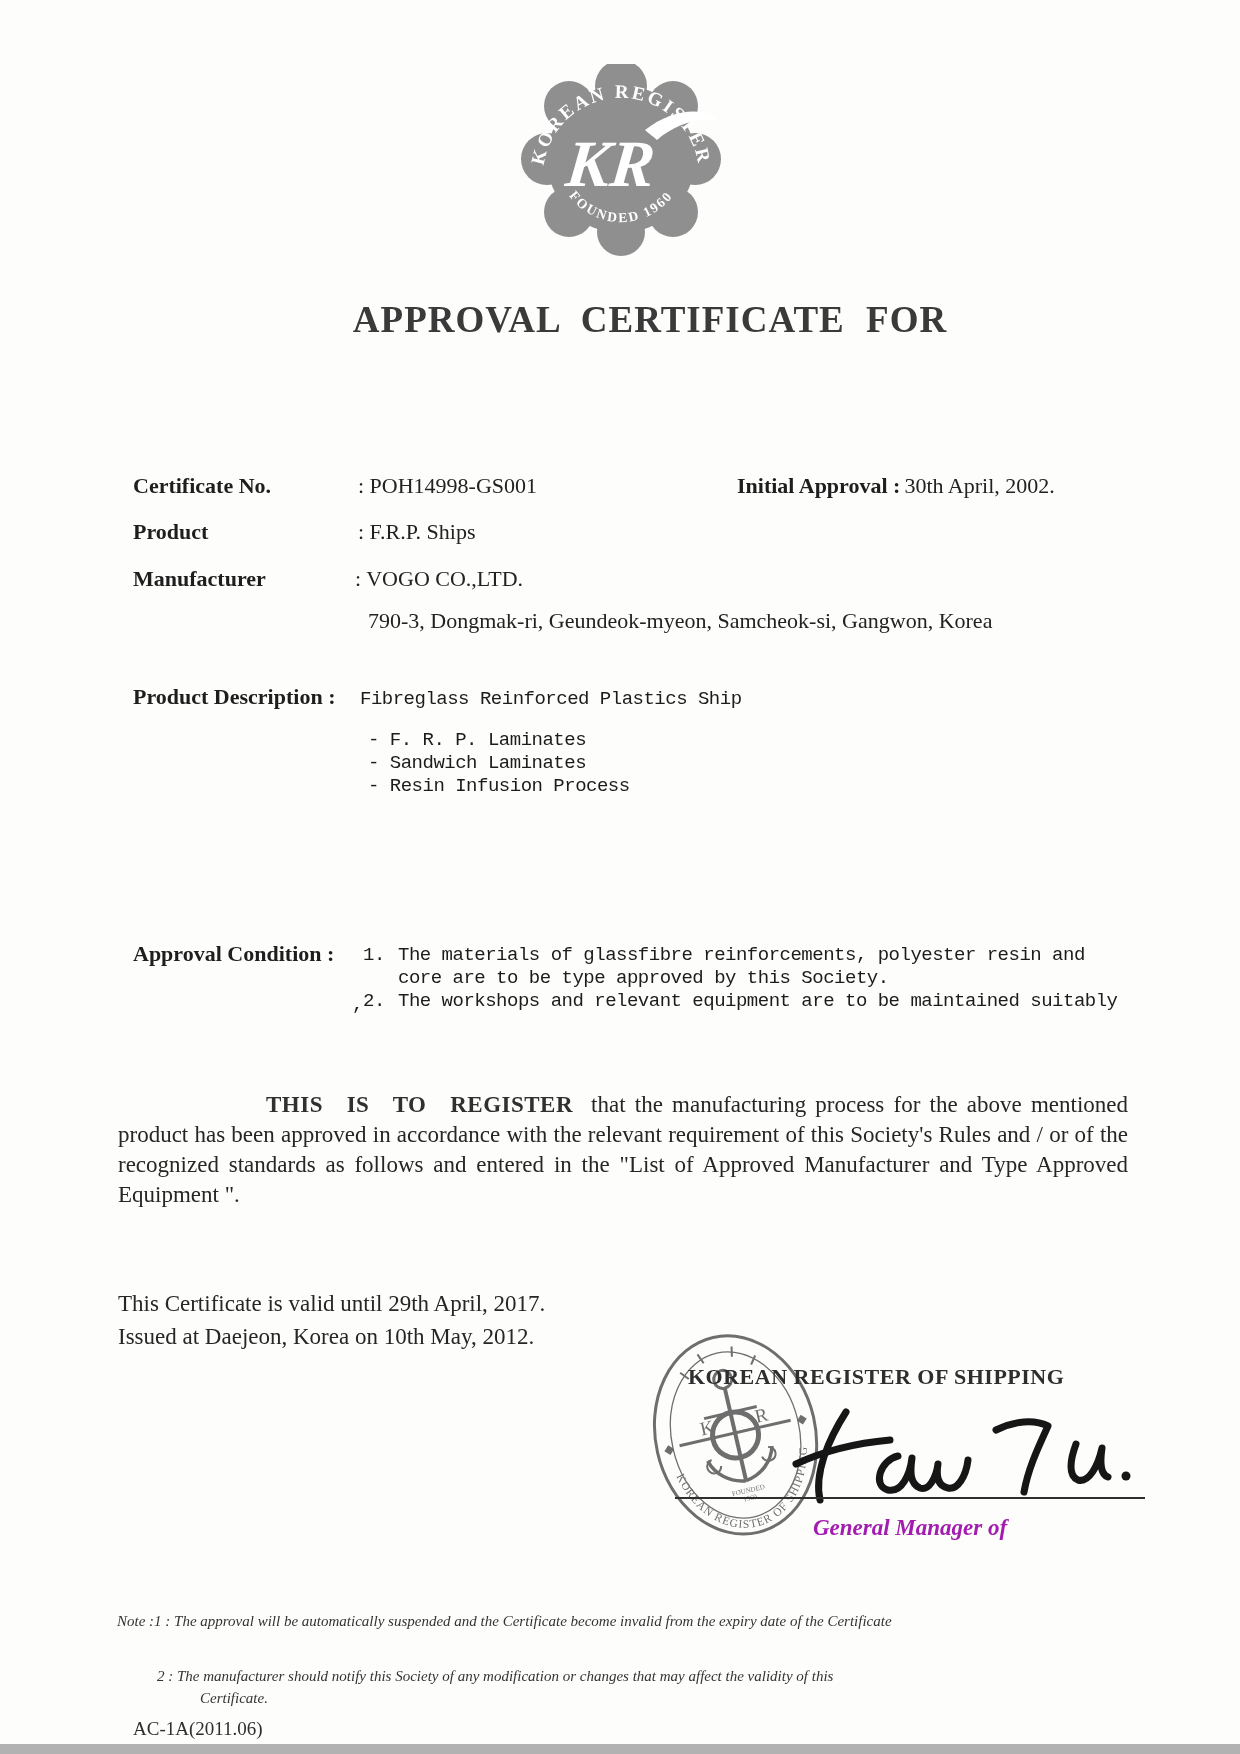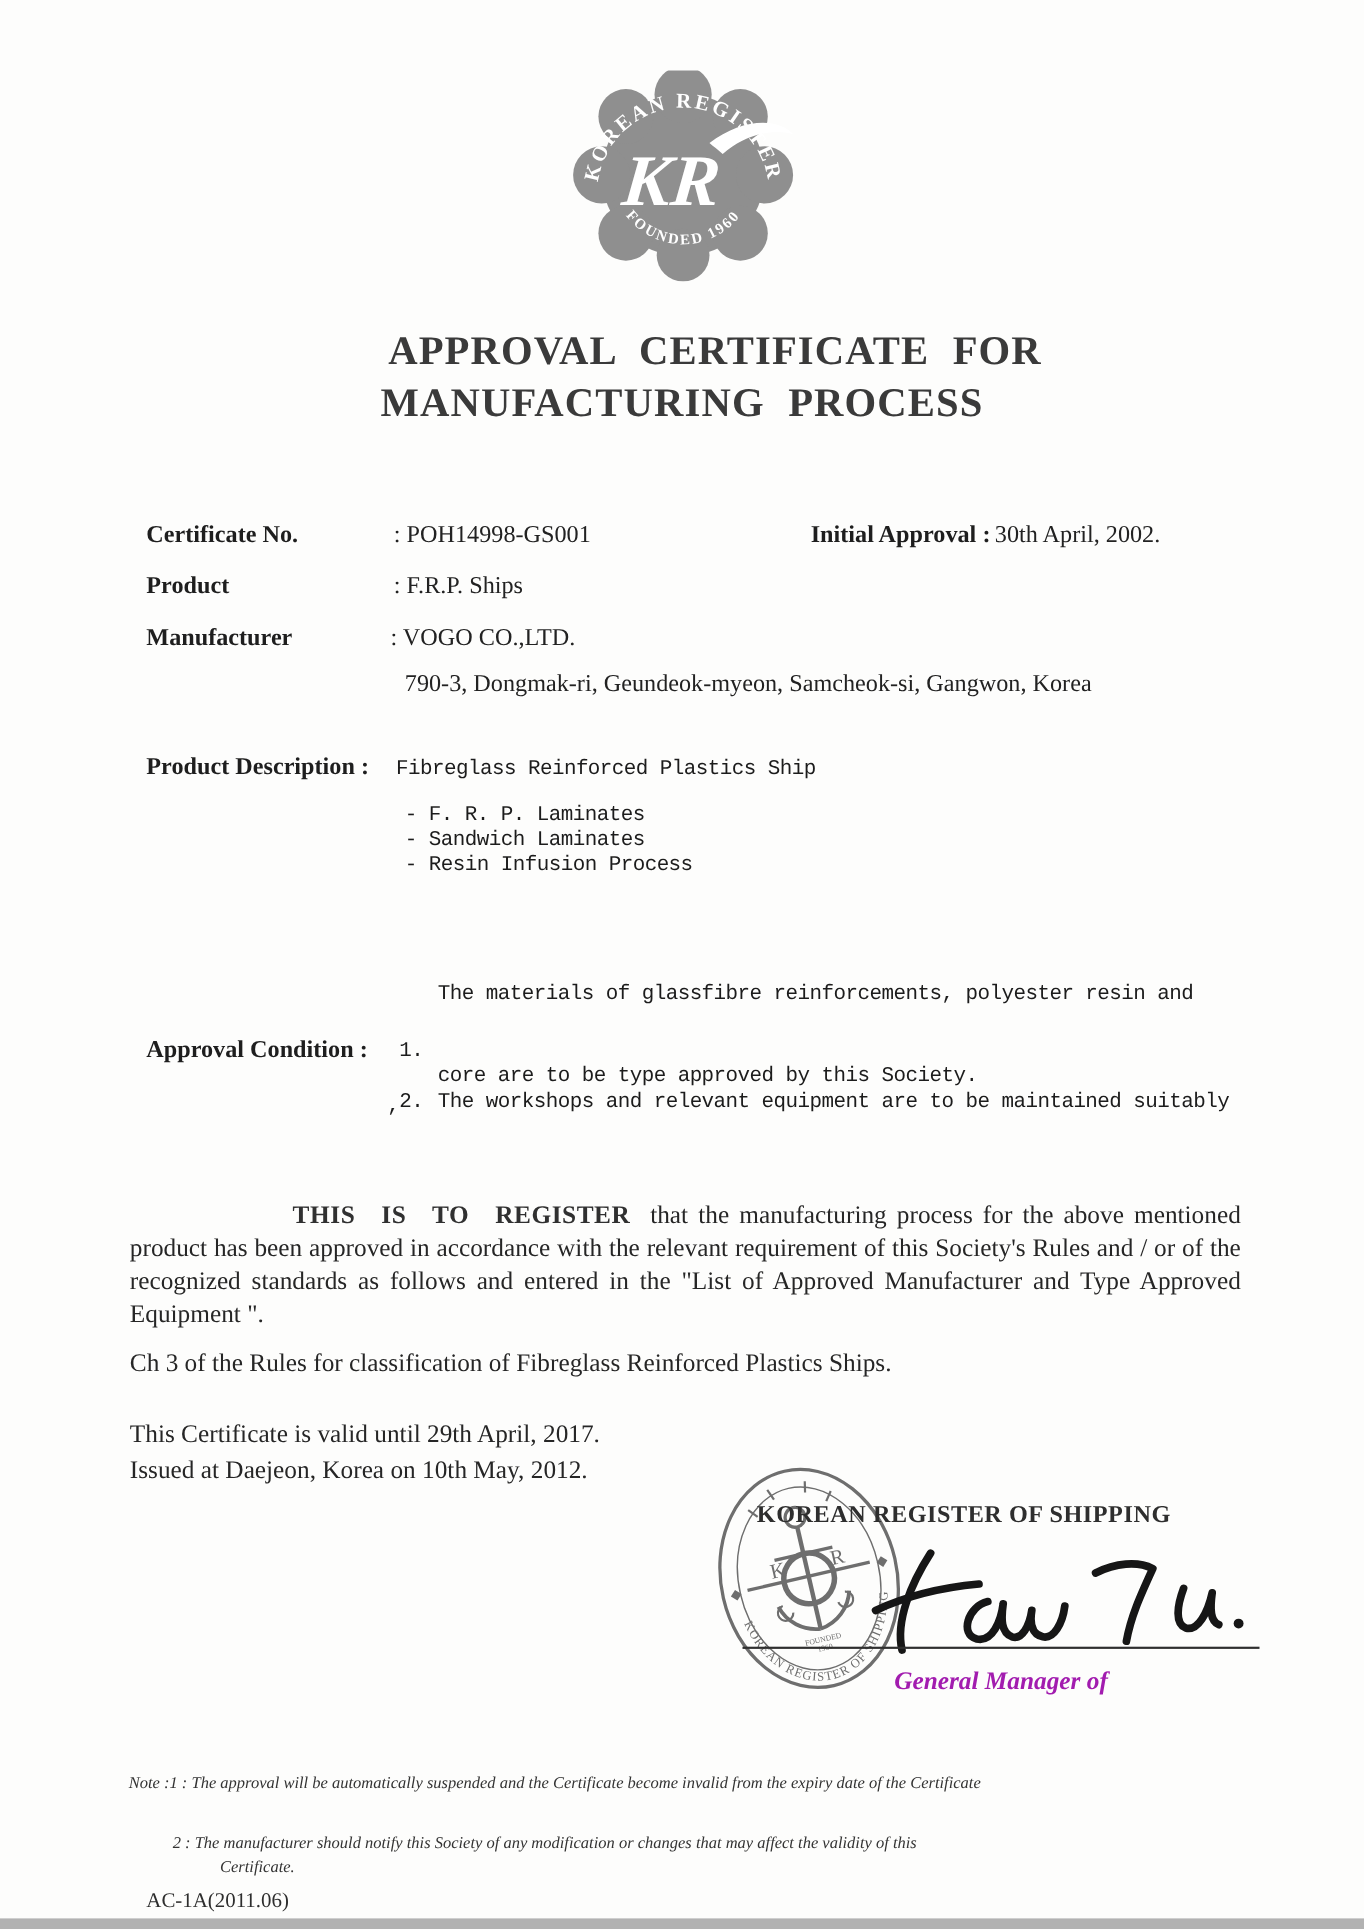--- a/index.html
+++ b/index.html
@@ -64,21 +64,20 @@
       </text>
       <text font-size="13.5" font-weight="bold" fill="#ffffff" letter-spacing="2">
         <textPath href="#logoBotArc" startOffset="50%" text-anchor="middle">FOUNDED 1960</textPath>
       </text>
       <path fill="#ffffff" d="M 150,66 C 178,44 212,42 226,58 C 206,52 180,60 162,76 C 158,72 153,69 150,66 Z"></path>
       <text x="126" y="122" text-anchor="middle" font-size="66" font-weight="bold" font-style="italic" fill="#ffffff" transform="skewX(-6)">KR</text>
     </svg>
   </div>
 
   <div class="title-line" style="top:298px;padding-left:30px;">APPROVAL CERTIFICATE FOR</div>
-  <div class="title-line" style="top:345px;">MANUFACTURING PROCESS</div>
 
   <div class="abs lbl" style="left:133px;top:473px;">Certificate No.</div>
   <div class="abs val" style="left:358px;top:473px;">: POH14998-GS001</div>
   <div class="abs" style="left:737px;top:473px;">
     <span class="lbl">Initial Approval :</span>
     <span class="val">30th April, 2002.</span>
   </div>
 
   <div class="abs lbl" style="left:133px;top:519px;">Product</div>
   <div class="abs val" style="left:358px;top:519px;">: F.R.P. Ships</div>
@@ -88,28 +87,27 @@
   <div class="abs val" style="left:368px;top:608px;">790-3, Dongmak-ri, Geundeok-myeon, Samcheok-si, Gangwon, Korea</div>
 
   <div class="abs lbl" style="left:133px;top:684px;">Product Description :</div>
   <div class="abs mono" style="left:360px;top:688px;">Fibreglass Reinforced Plastics Ship</div>
   <div class="abs mono" style="left:368px;top:729px;">- F. R. P. Laminates</div>
   <div class="abs mono" style="left:368px;top:752px;">- Sandwich Laminates</div>
   <div class="abs mono" style="left:368px;top:775px;">- Resin Infusion Process</div>
 
   <div class="abs lbl" style="left:133px;top:941px;">Approval Condition :</div>
   <div class="abs mono" style="left:363px;top:944px;">1.</div>
-  <div class="abs mono" style="left:398px;top:892px;">The materials of glassfibre reinforcements, polyester resin and</div>
+  <div class="abs mono" style="left:398px;top:944px;">The materials of glassfibre reinforcements, polyester resin and</div>
   <div class="abs mono" style="left:398px;top:967px;">core are to be type approved by this Society.</div>
   <div class="abs mono" style="left:352px;top:994px;">,</div>
   <div class="abs mono" style="left:363px;top:990px;">2.</div>
   <div class="abs mono" style="left:398px;top:990px;">The workshops and relevant equipment are to be maintained suitably</div>
 
   <p class="certify" style="margin:0;text-indent:148px;"><span class="lead">THIS IS TO REGISTER</span><span>that the manufacturing process for the above mentioned product has been approved in accordance with the relevant requirement of this Society's Rules and / or of the recognized standards as follows and entered in the "List of Approved Manufacturer and Type Approved Equipment ".</span></p>
-  <div class="rules-line">Ch 3 of the Rules for classification of Fibreglass Reinforced Plastics Ships.</div>
 
   <div class="abs validity" style="left:118px;top:1291px;">This Certificate is valid until 29th April, 2017.</div>
   <div class="abs validity" style="left:118px;top:1324px;">Issued at Daejeon, Korea on 10th May, 2012.</div>
 
   <div class="stamp-wrap">
     <svg viewBox="0 0 170 210" width="170" height="210">
       <g stroke="#4f4f4f" fill="none">
         <ellipse cx="85" cy="105" rx="80" ry="100" stroke-width="3"></ellipse>
         <ellipse cx="85" cy="105" rx="64" ry="84" stroke-width="1.3"></ellipse>
 

